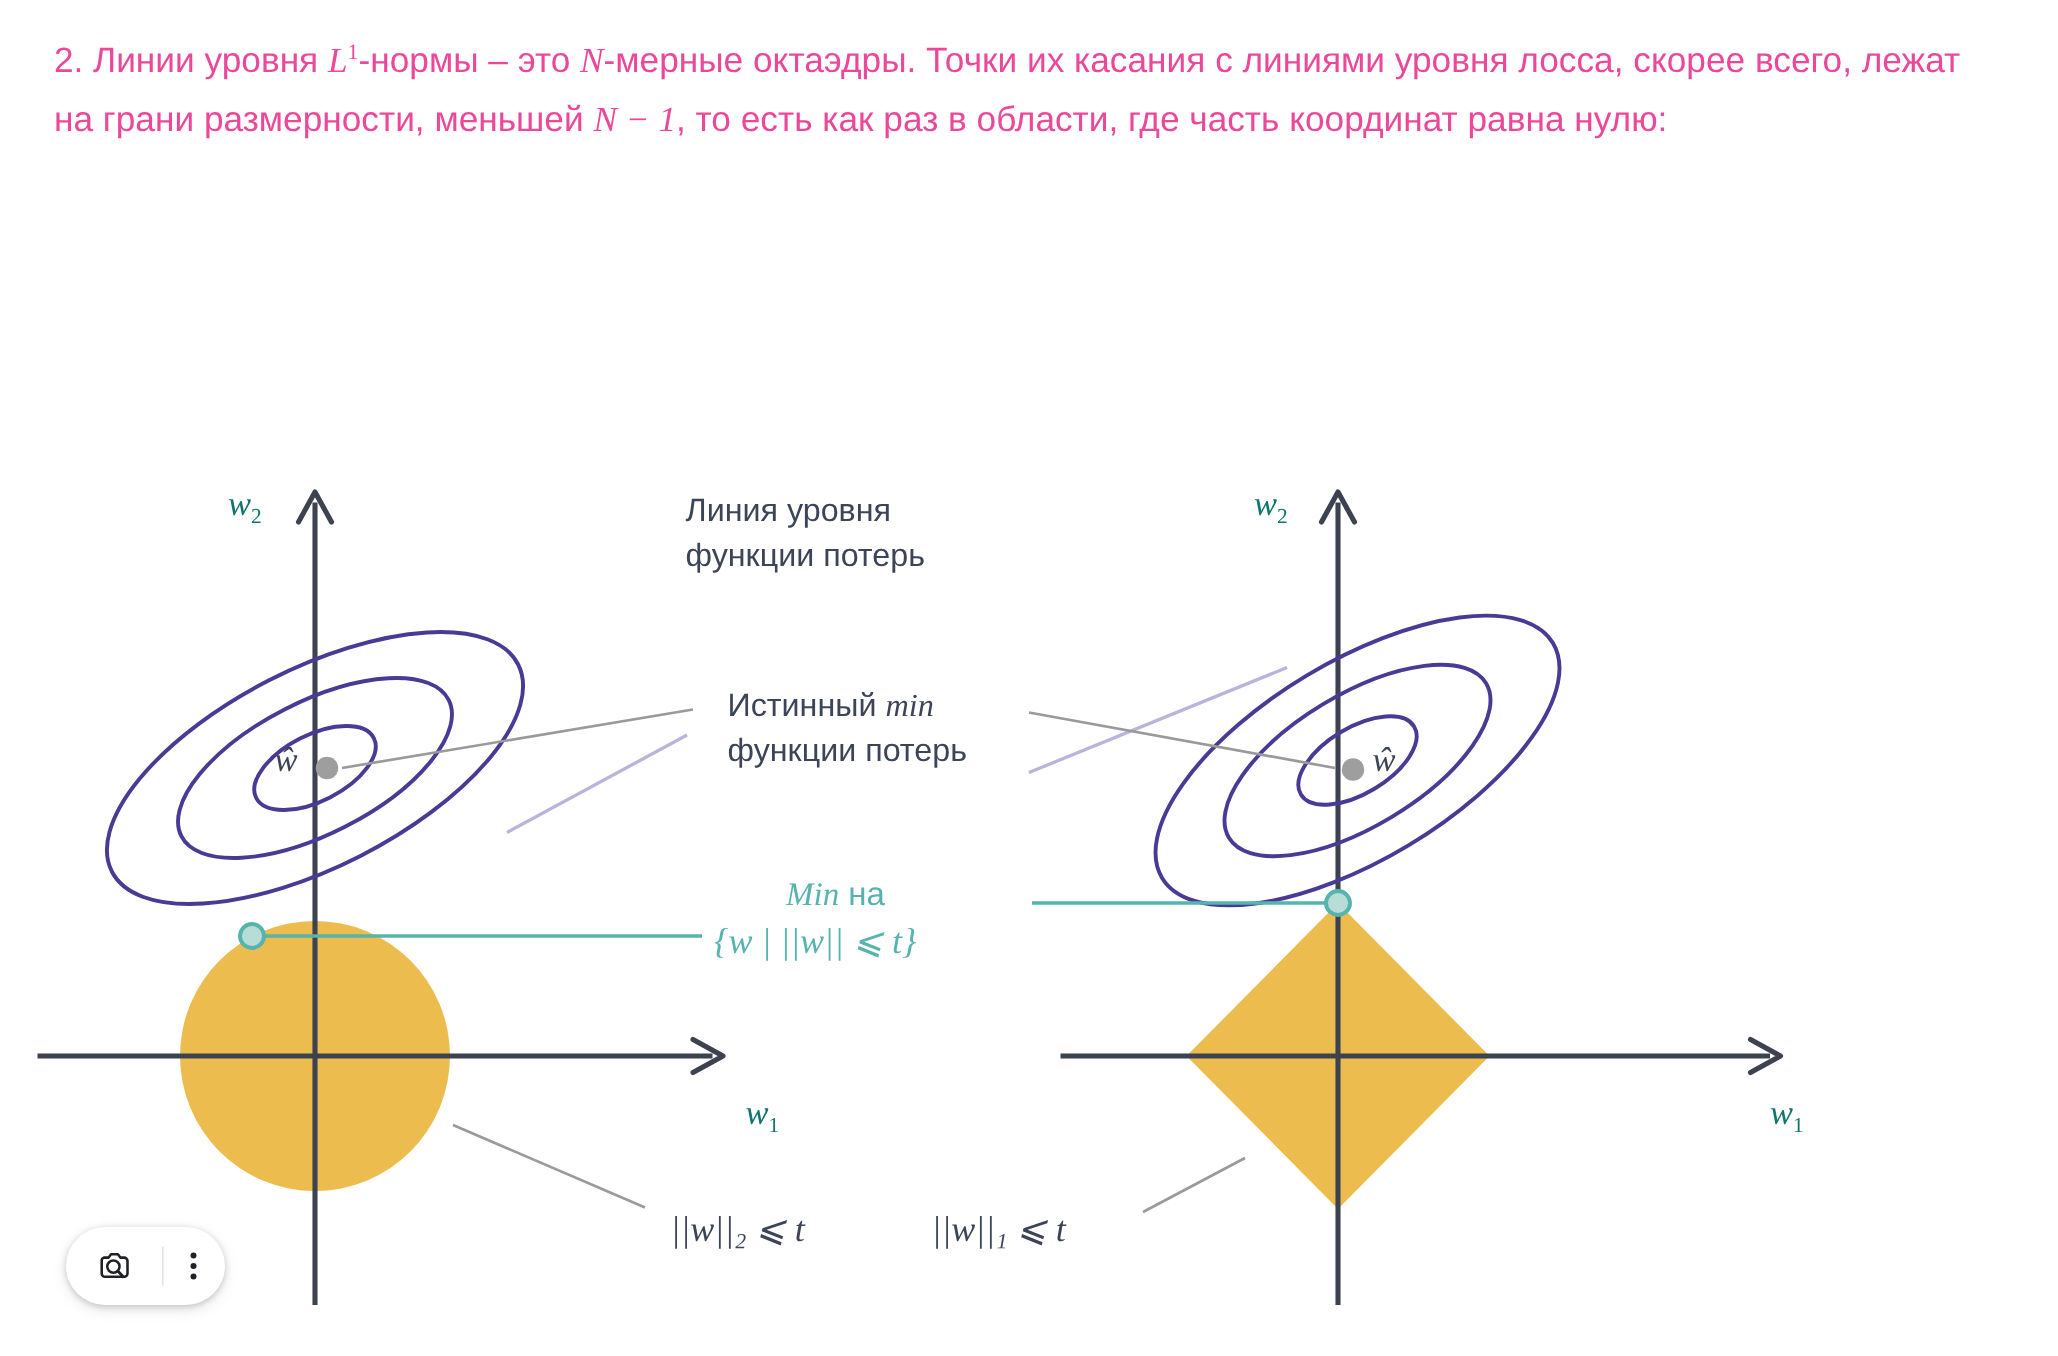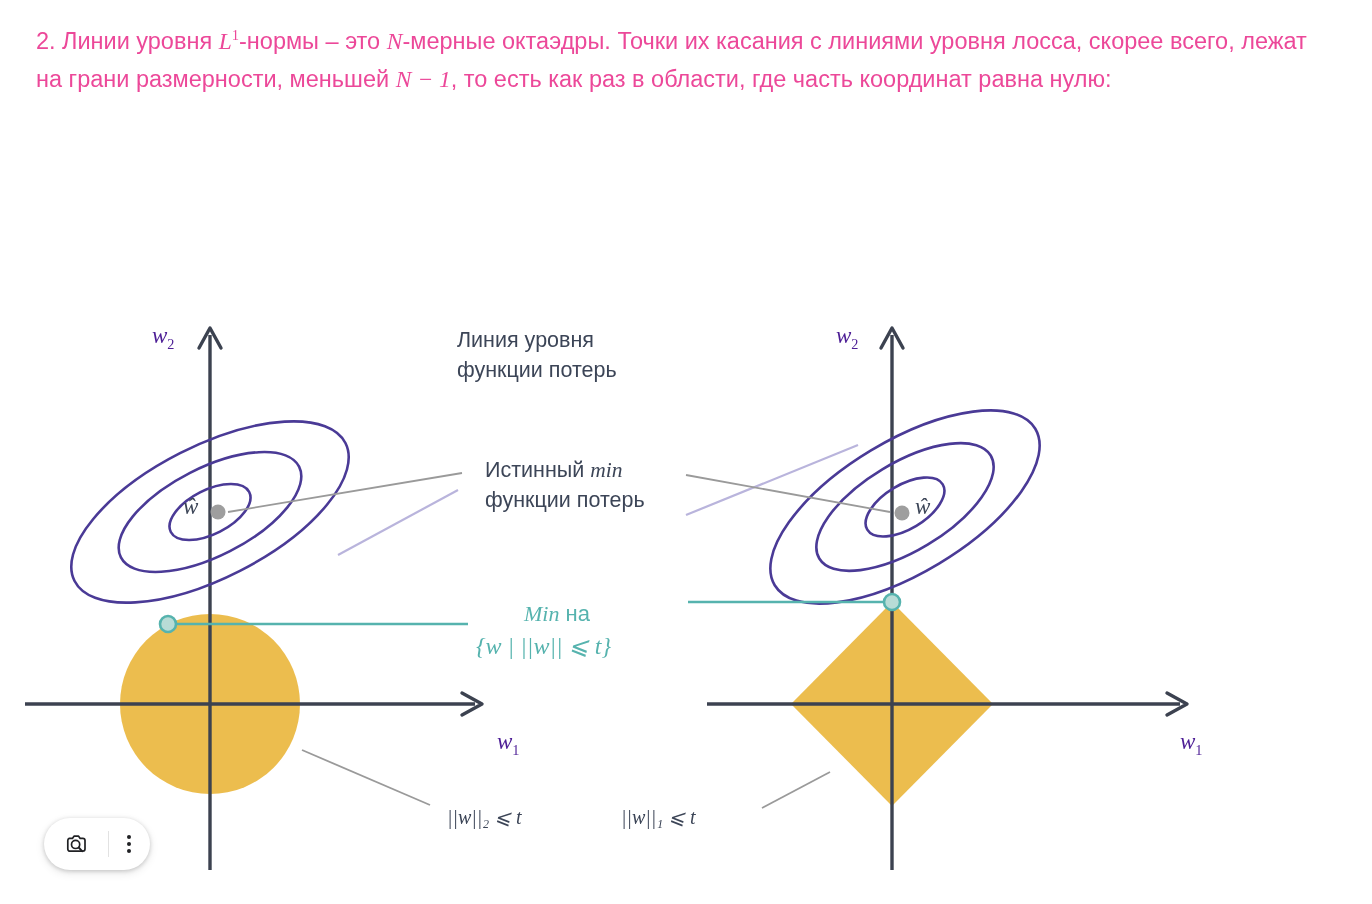--- a/index.html
+++ b/index.html
@@ -57,32 +57,31 @@
     line-height: 30px;
     color: #3c4557;
     white-space: nowrap;
   }
   .ann-teal {
     position: absolute;
     font-size: 22px;
     line-height: 32px;
     color: #56b3ae;
     white-space: nowrap;
-    margin-top: 18px;
   }
   .formula {
     position: absolute;
-    font-size: 20px;
+    font-size: 24px;
     color: #3c4557;
     white-space: nowrap;
   }
   .axlabel {
     position: absolute;
     font-size: 23px;
-    color: #4c1d95;
+    color: #0f766e;
     white-space: nowrap;
   }
   .whatlabel {
     position: absolute;
     font-size: 23px;
     color: #3c4557;
     white-space: nowrap;
   }
 
   

